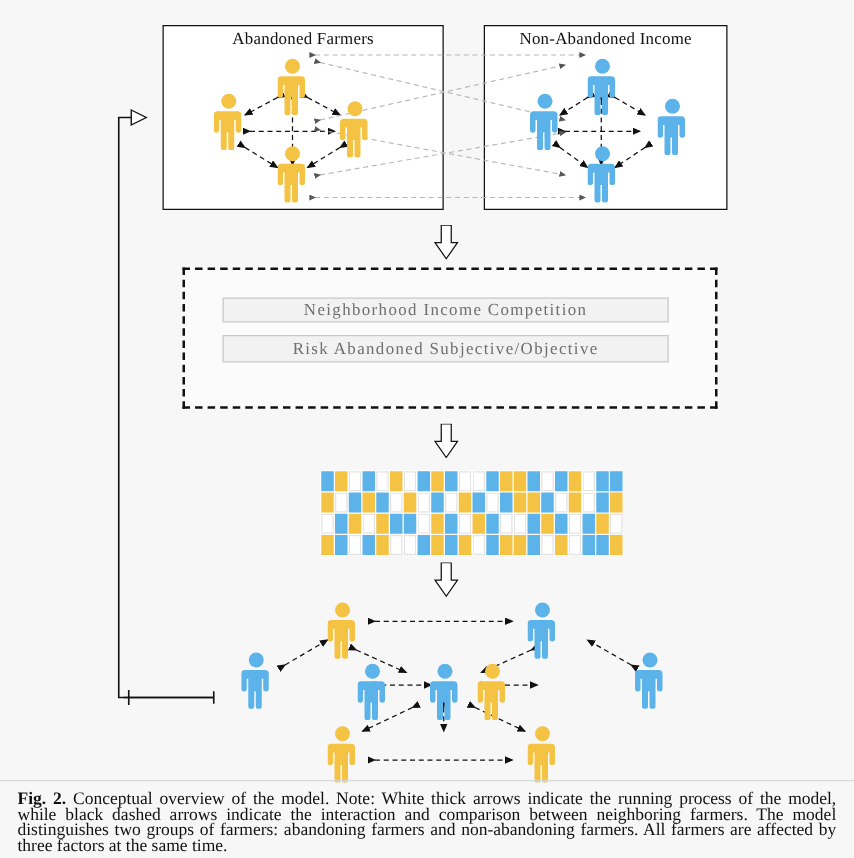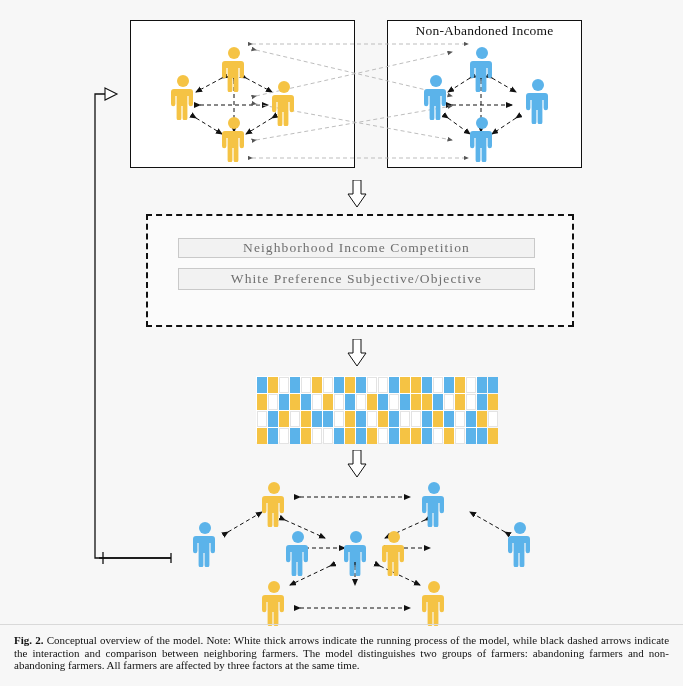--- a/index.html
+++ b/index.html
@@ -75,39 +75,40 @@
   }
   .cell { width: 100%; height: 100%; }
 
   
   .block-arrow svg { display: block; }
 
   
   .caption {
     position: absolute;
     font-family: "Liberation Serif", serif;
-    font-size: 11px;
+    font-size: 14px;
     line-height: 12.6px;
     color: #111;
     text-align: justify;
   }
   .caption b { font-weight: bold; }
 
   .sep {
     position: absolute;
     background: #d9d9d9;
     height: 1px;
   }
 </style>
 </head>
 <body>
 
 <div id="figure">
 
   <div class="abs group-box" style="left:130px; top:20px; width:225px; height:148px;"></div>
+  <div class="abs group-title" style="left:130px; top:23px; width:225px;">Abandoned Farmers</div>
 
   <div class="abs group-box" style="left:387px; top:20px; width:195px; height:148px;"></div>
   <div class="abs group-title" style="left:387px; top:23px; width:195px;">Non-Abandoned Income</div>
 
   <svg class="lines" width="683" height="190" viewBox="0 0 683 190" style="left:0; top:0;">
     <defs>
       <marker id="ah" markerWidth="7" markerHeight="7" refX="6" refY="3" orient="auto">
         <path d="M0,0 L7,3 L0,6 z" fill="#111"></path>
       </marker>
       <marker id="ahs" markerWidth="6" markerHeight="6" refX="5" refY="2.6" orient="auto">
@@ -212,21 +213,21 @@
       <path d="M6,0 h8 v14 h5 l-9,13 l-9,-13 h5 z" fill="#ffffff" stroke="#111" stroke-width="1"></path>
     </svg>
   </div>
 
   <div class="abs factor-panel" style="left:146px; top:214px; width:428px; height:113px;"></div>
 
   <div class="abs factor-row" style="left:178px; top:238px; width:357px; height:20px;text-align:center;">
     <span>Neighborhood Income Competition</span>
   </div>
   <div class="abs factor-row" style="left:178px; top:268px; width:357px; height:22px;">
-    <span>White Preference Subjective/Objective</span>
+    <span>Risk Abandoned Subjective/Objective</span>
   </div>
 
   <div class="abs block-arrow" style="left:347px; top:339px;">
     <svg width="20" height="28" viewBox="0 0 20 28">
       <path d="M6,0 h8 v14 h5 l-9,13 l-9,-13 h5 z" fill="#ffffff" stroke="#111" stroke-width="1"></path>
     </svg>
   </div>
 
   <div class="cell-grid" id="cellGrid" style="left:256px; top:376px; width:220px; height:64px;
               grid-template-columns: repeat(22, 10px);

